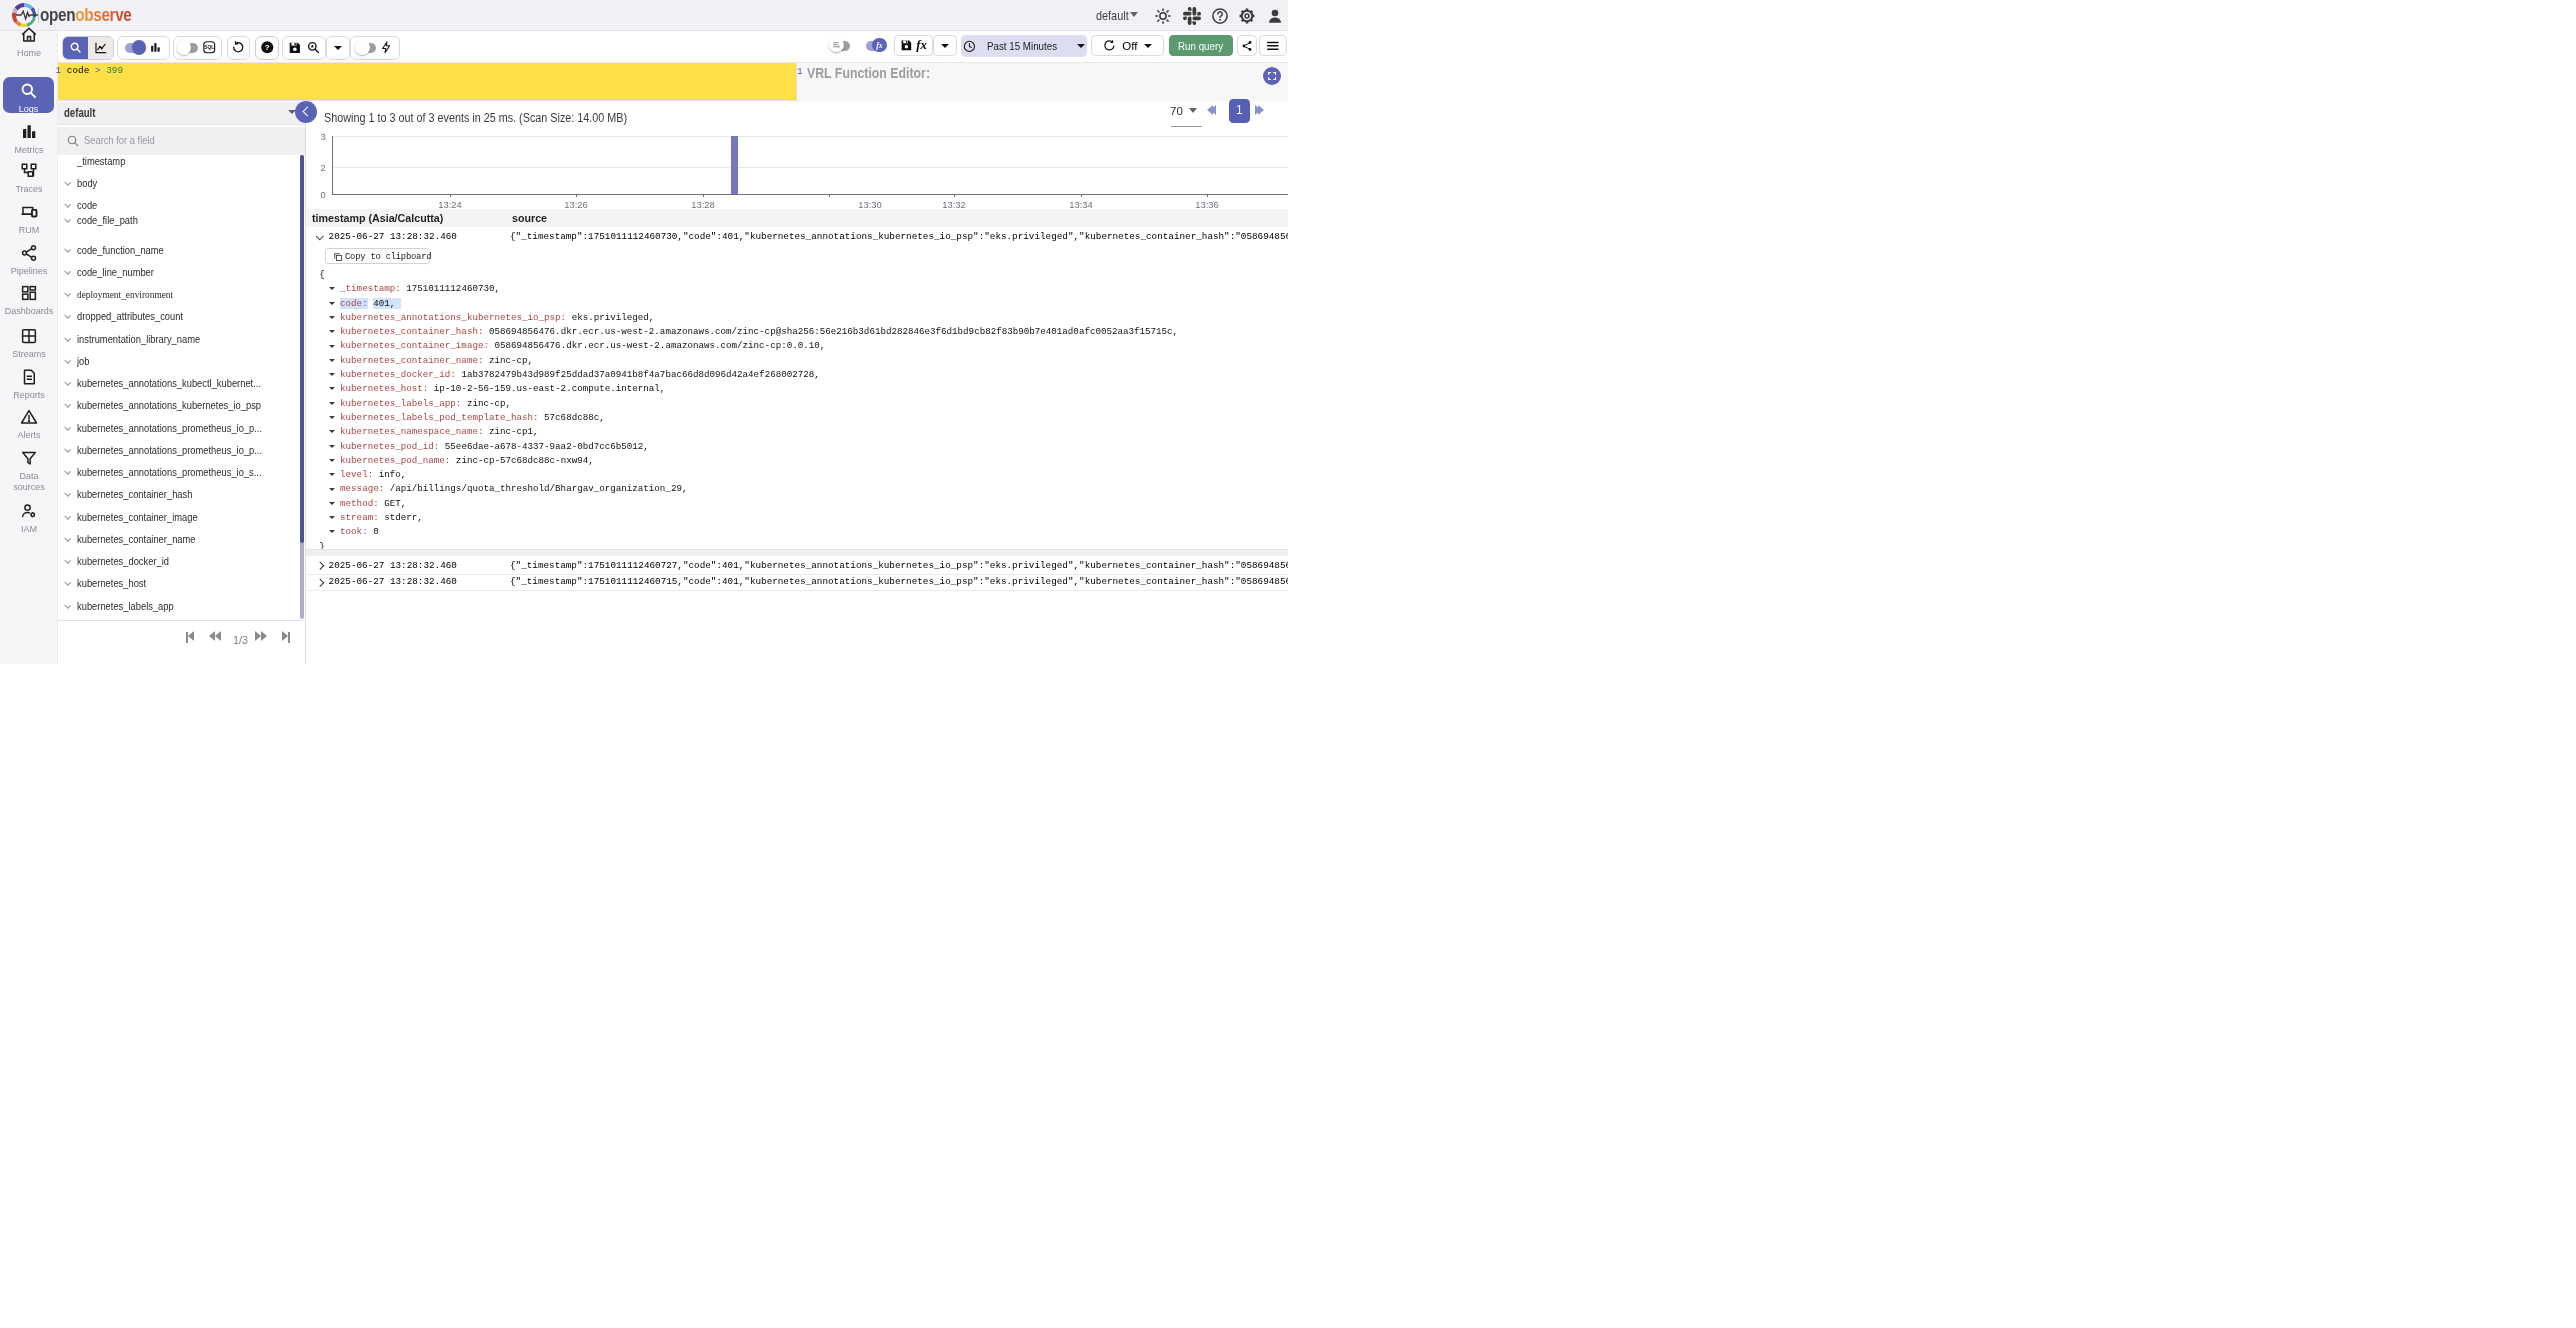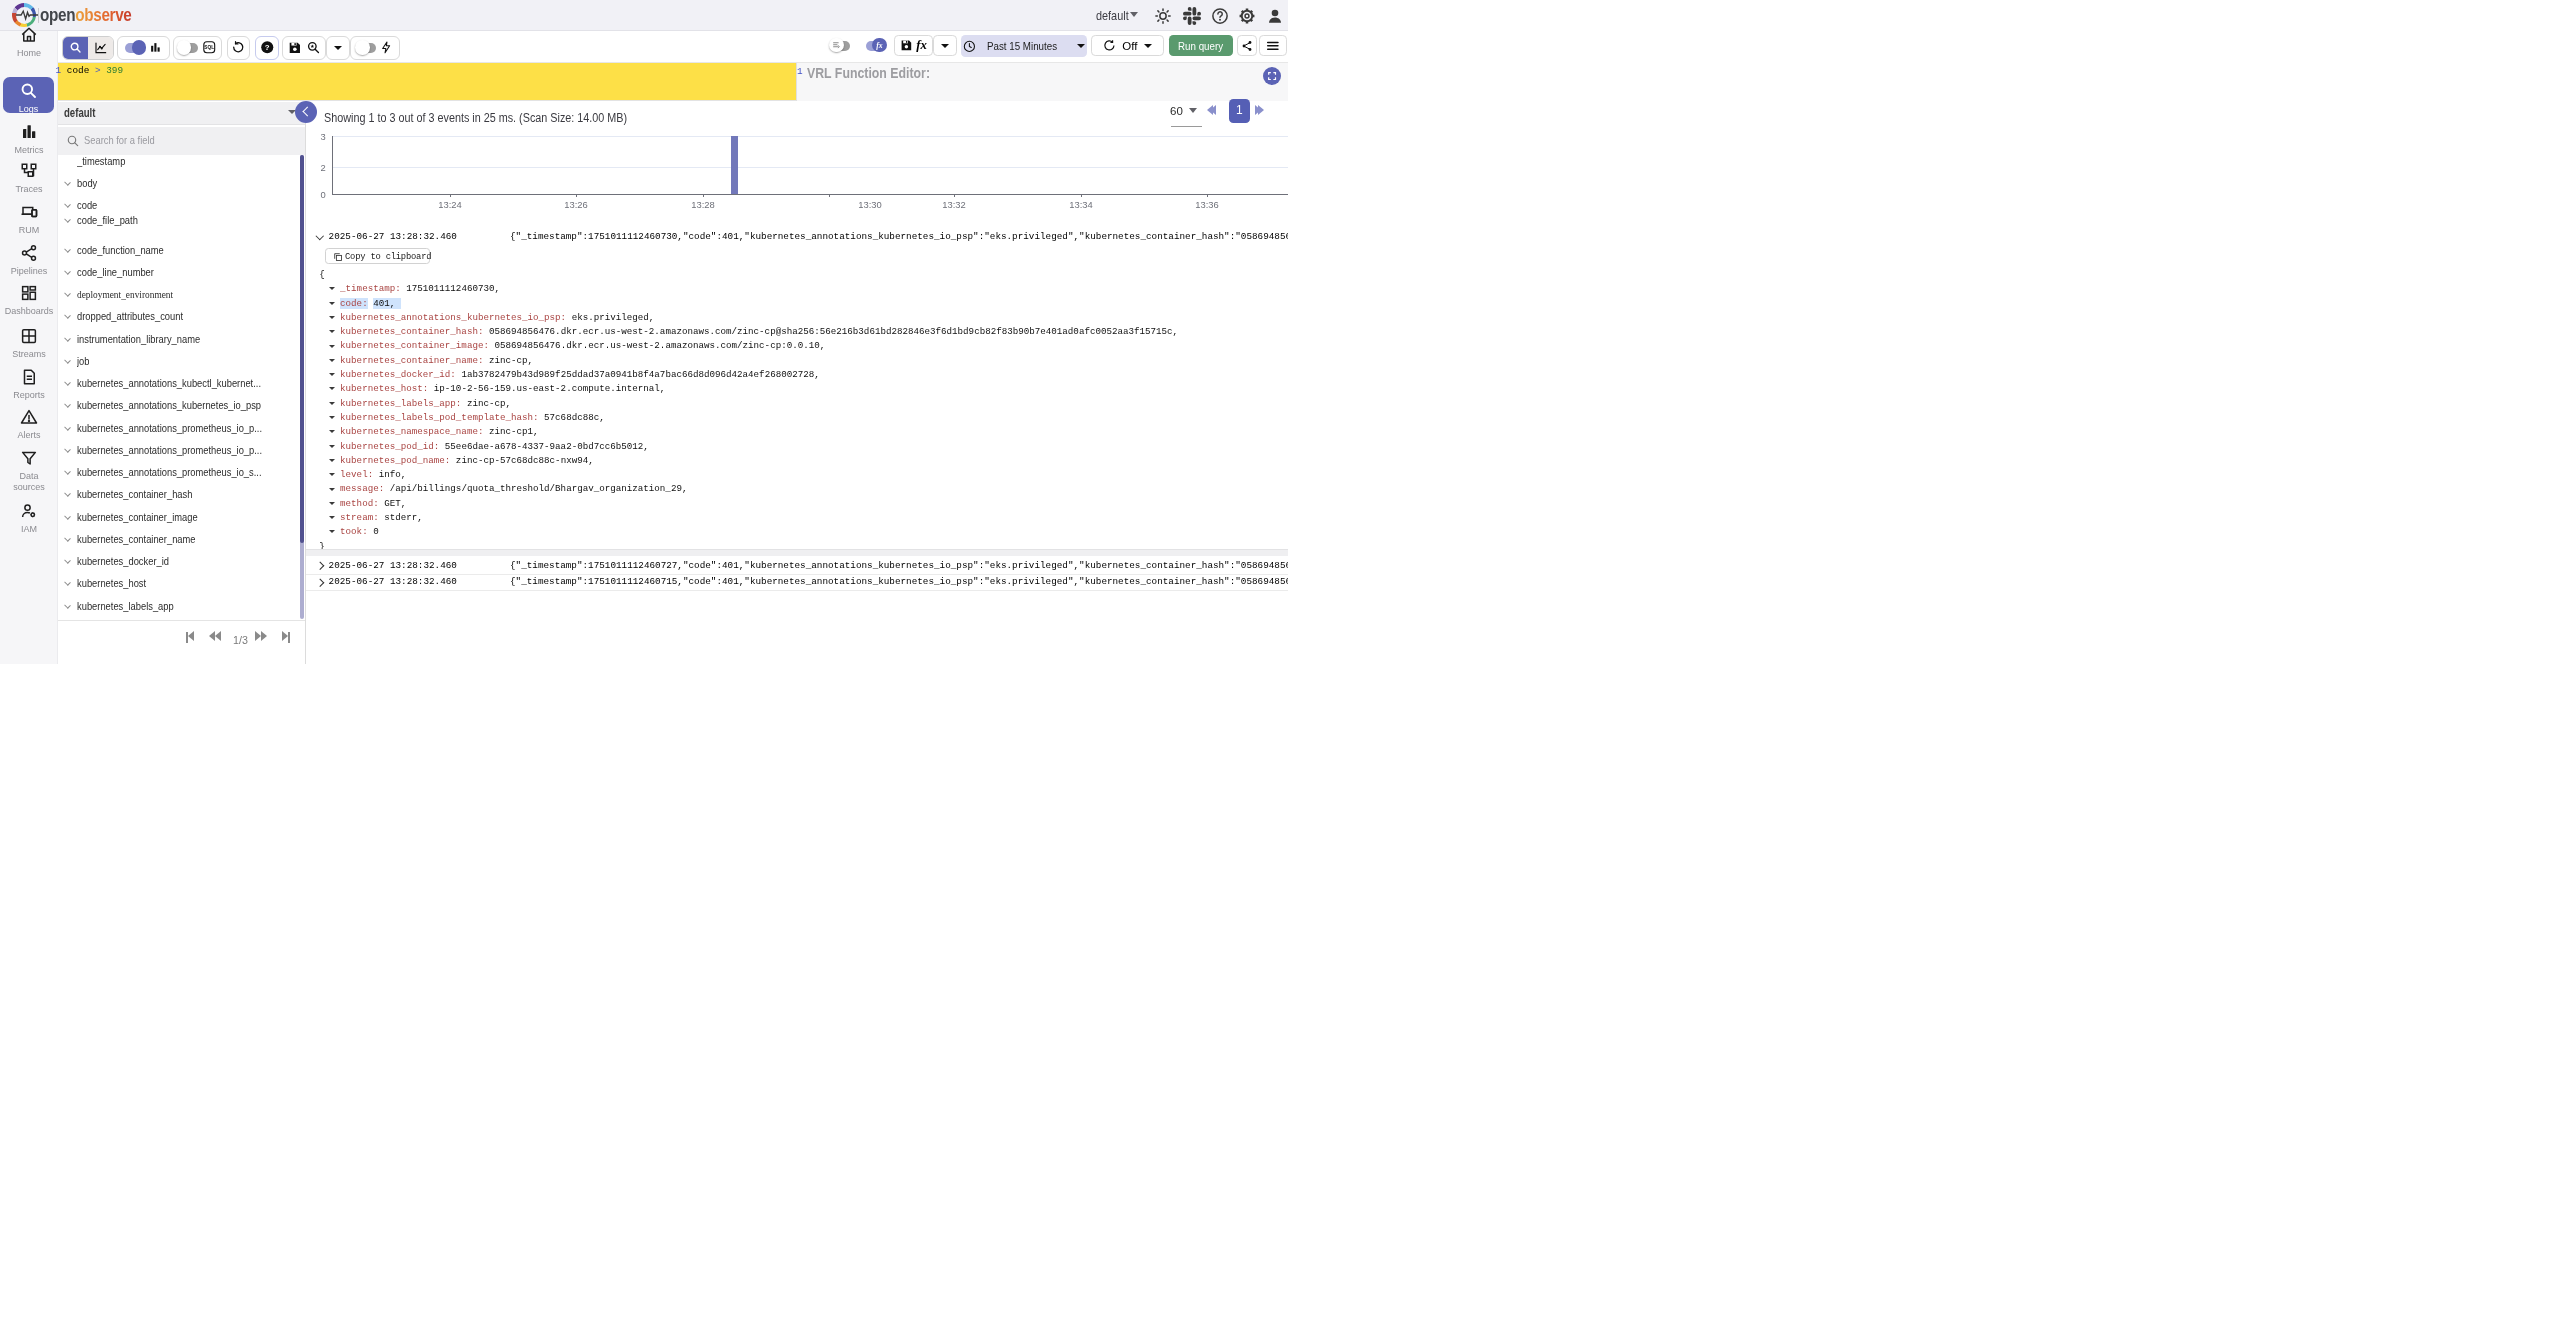--- a/index.html
+++ b/index.html
@@ -510,21 +510,21 @@
         <span class="pgico" style="left:197px;"><span class="arr" style="border-top:5.1px solid transparent;border-bottom:5.1px solid transparent;border-left:6.4px solid #8a8a8a;"></span><span class="arr" style="border-top:5.1px solid transparent;border-bottom:5.1px solid transparent;border-left:6.4px solid #8a8a8a;"></span></span>
         <span class="pgico" style="left:224px;"><span class="arr" style="border-top:5.1px solid transparent;border-bottom:5.1px solid transparent;border-left:6.4px solid #8a8a8a;"></span><span style="display:inline-block;width:1.7px;height:10.2px;background:#8a8a8a;vertical-align:middle;"></span></span>
       </div>
   </div>
   <div class="abs collapse-btn">
       <div class="ch"></div>
     </div>
 
   <div class="abs main">
     <div class="showing"><span class="nar">Showing 1 to 3 out of 3 events in 25 ms. (Scan Size: 14.00 MB)</span></div>
-    <div class="pag50">60</div>
+    <div class="pag50">70</div>
     <div class="abs" style="left:883px; top:6px;">
         <span class="caret" style="display:block;border-left-width:4.3px;border-right-width:4.3px;border-top-width:5.1px;"></span>
       </div>
     <div class="pagline"></div>
     <div class="abs" style="left:901px; top:3.4px; line-height:0;"><span class="arr arrL"></span><span class="arr arrL" style="margin-left:-2.6px;"></span></div>
     <div class="pg1">1</div>
     <div class="abs" style="left:949px; top:3.4px; line-height:0;"><span class="arr arrR"></span><span class="arr arrR" style="margin-left:-2.6px;"></span></div>
 
     <div class="gridline" style="top:34px;"></div>
     <div class="gridline" style="top:65px;"></div>
@@ -542,20 +542,24 @@
     <div class="xlab" style="left:775px;">13:34</div>
     <div class="xlab" style="left:901px;">13:36</div>
     <div class="xtick" style="left:144px;"></div>
     <div class="xtick" style="left:270px;"></div>
     <div class="xtick" style="left:397px;"></div>
     <div class="xtick" style="left:523px;"></div>
     <div class="xtick" style="left:648px;"></div>
     <div class="xtick" style="left:775px;"></div>
     <div class="xtick" style="left:901px;"></div>
 
+    <div class="thead">
+      <div class="th" style="left:6px;"><span class="nar">timestamp (Asia/Calcutta)</span></div>
+      <div class="th" style="left:206px;"><span class="nar">source</span></div>
+    </div>
     <div class="trow mono" style="top:125px; height:19px; line-height:19px;">
       <span class="rowchev chev-down" style="top:6px;"></span>
       <span class="ts">2025-06-27 13:28:32.460</span>
       <span class="src">{"_timestamp":1751011112460730,"code":401,"kubernetes_annotations_kubernetes_io_psp":"eks.privileged","kubernetes_container_hash":"058694856476.dkr.ecr.us-west-2.amazonaws.com/zinc-cp@sha256:56e216b3d61bd282846e3f6d1bd9cb82f83b90b7e401ad0afc0052aa3f15715c"}</span>
     </div>
 
     <div class="copybtn mono">
       <svg style="position:absolute;left:6.8px;top:2.6px;" width="10.2" height="10.2" viewBox="0 0 24 24" fill="none" stroke="#333" stroke-width="2">
           <rect x="8" y="8" width="12" height="12"></rect>
           <path d="M16 4H4v12"></path>

